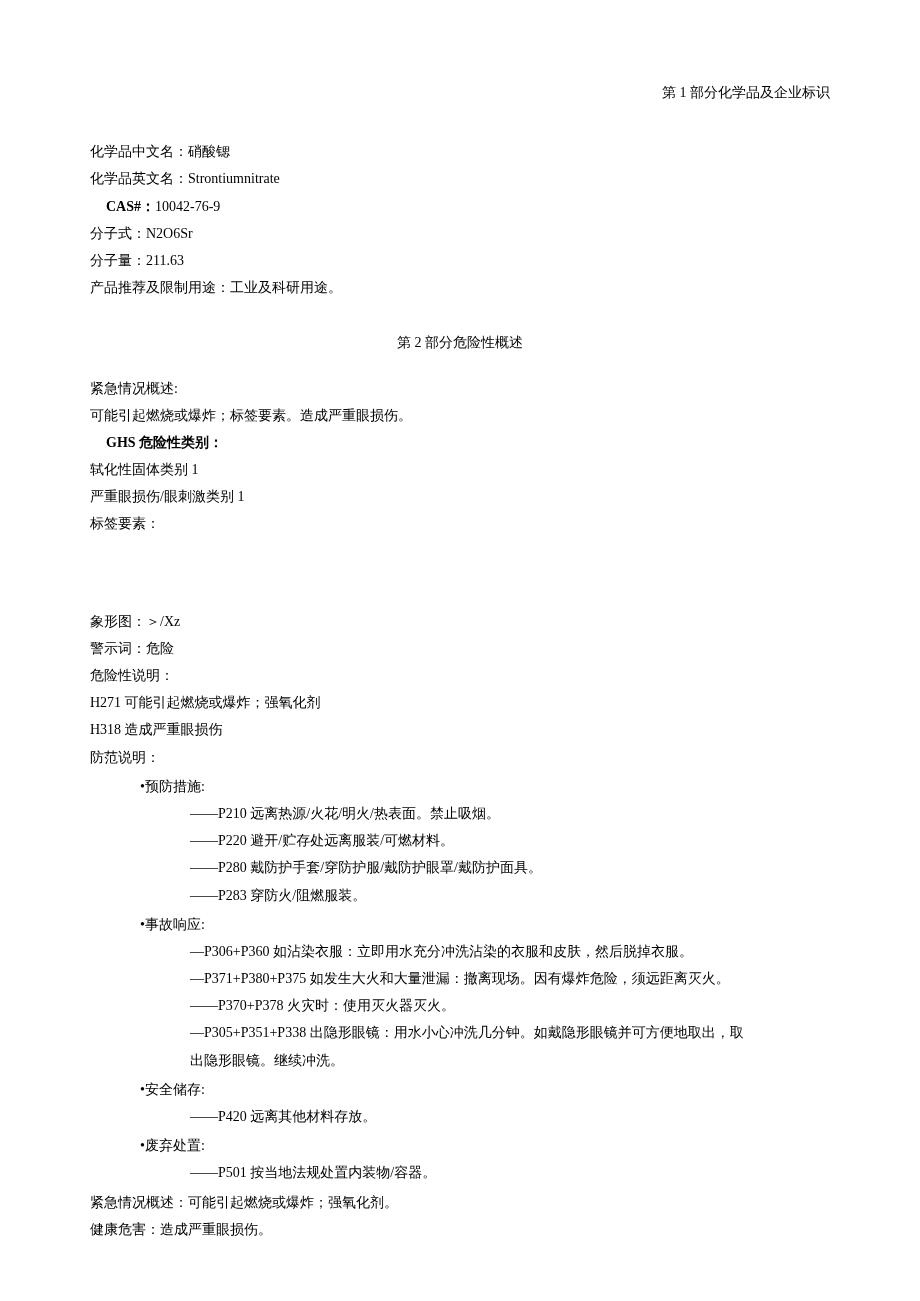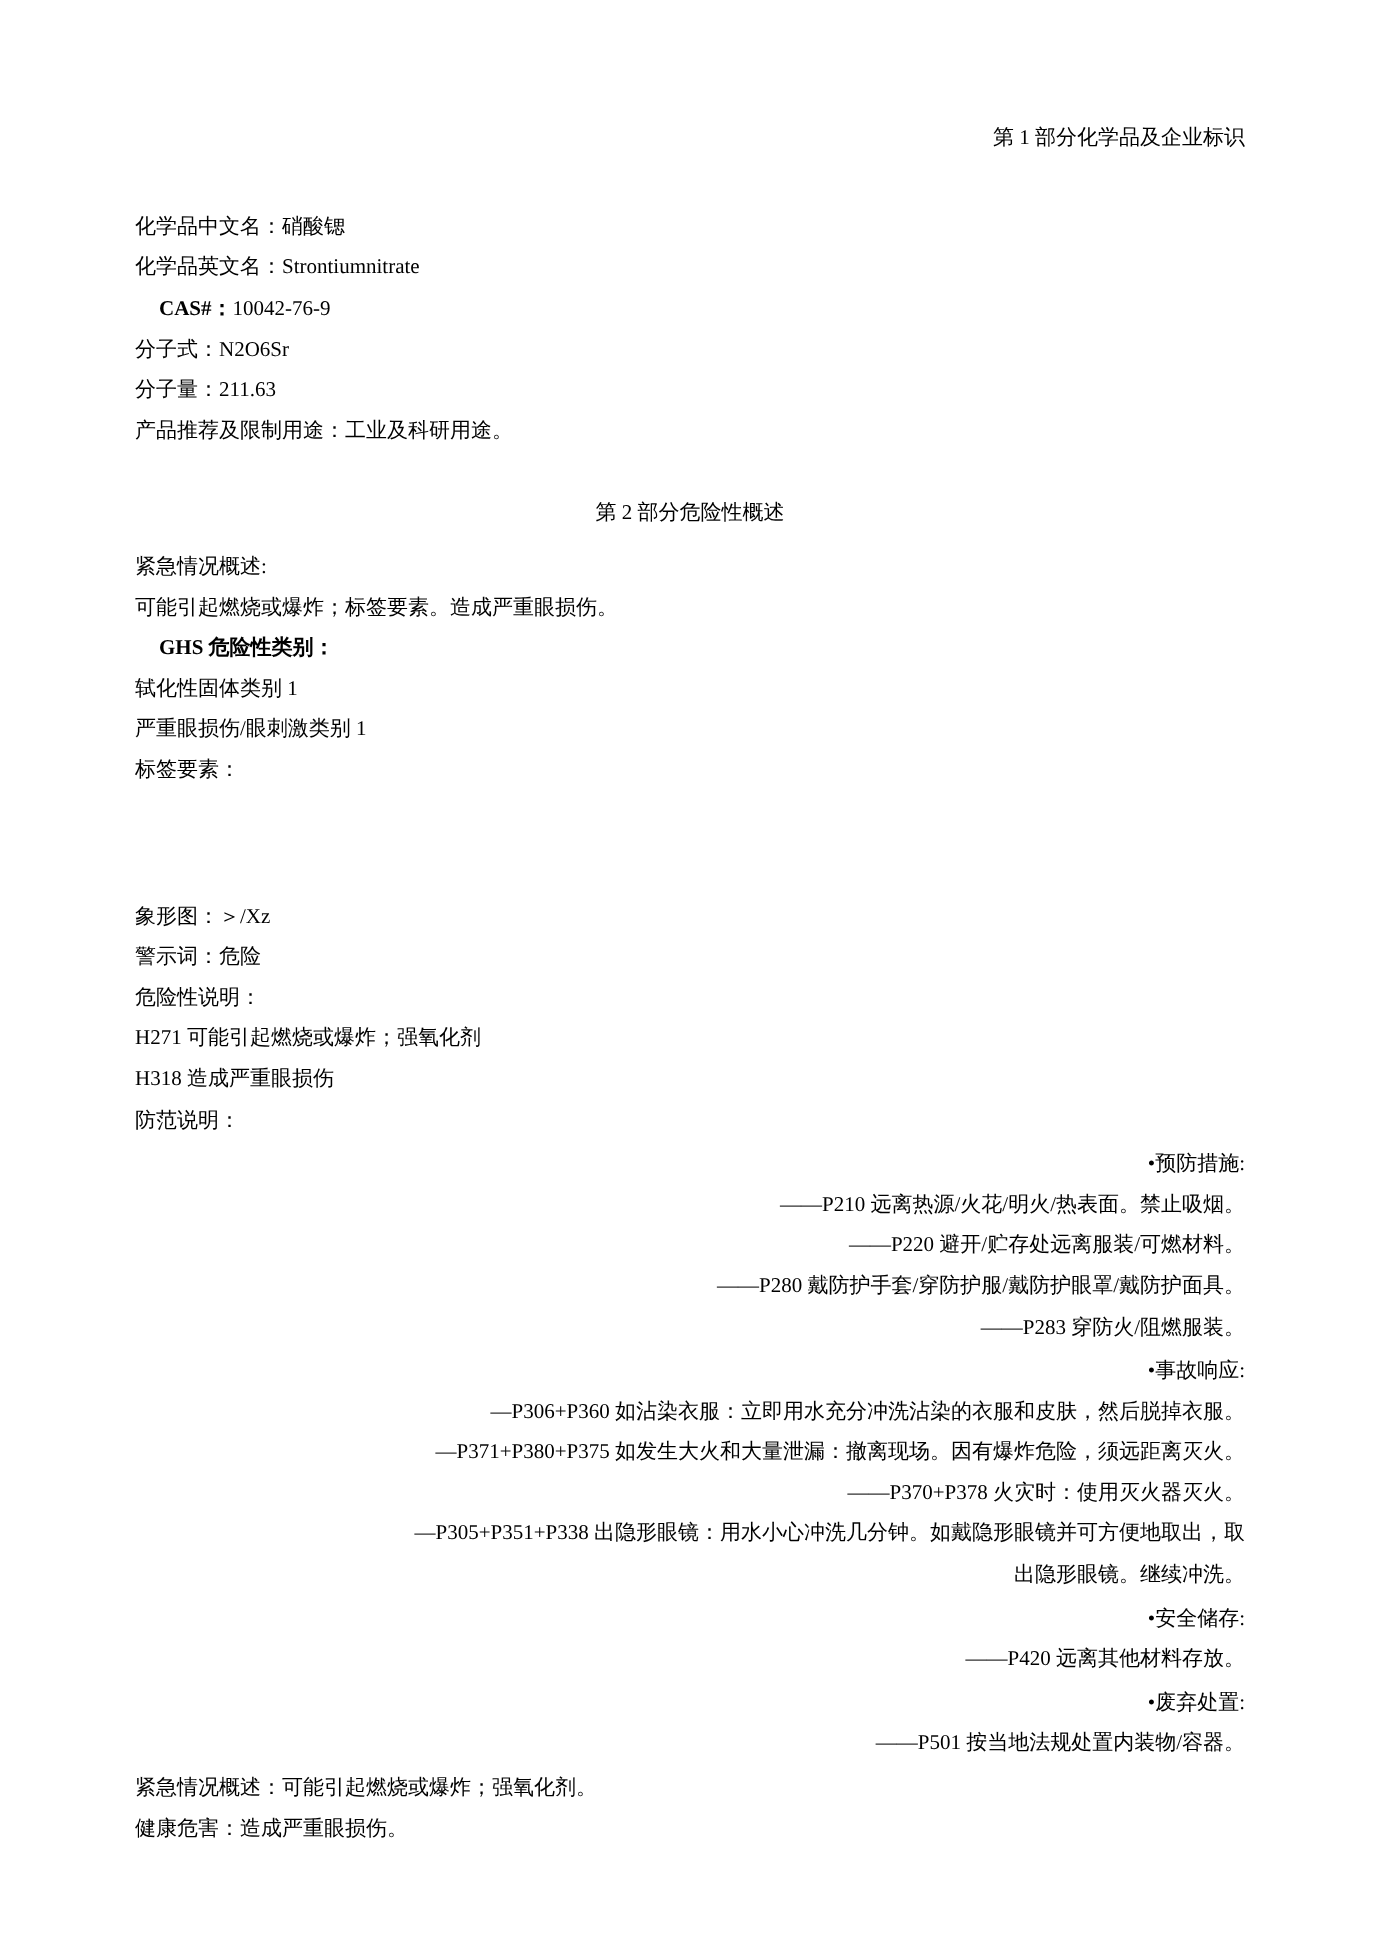--- a/index.html
+++ b/index.html
@@ -18,42 +18,41 @@
     }
     .section-title {
       text-align: right;
       font-weight: normal;
       margin-bottom: 20px;
     }
     .section-title-2 {
       text-align: center;
       font-weight: normal;
       margin-top: 30px;
-      margin-bottom: 10px;
+      margin-bottom: 20px;
     }
     .field-line {
       margin-bottom: 2px;
     }
     .bold {
       font-weight: bold;
       margin-left: 16px;
     }
     .indent-1 {
       padding-left: 50px;
     }
     .indent-2 {
       padding-left: 100px;
     }
     .block-spacer {
       height: 14px;
     }
     .bullet-block {
       margin-top: 4px;
       margin-bottom: 4px;
-      text-align: right;
     }
     .spacer-large {
       height: 70px;
     }
   </style>
 </head>
 <body>
 
 <div class="section-title">第 1 部分化学品及企业标识</div>
 

